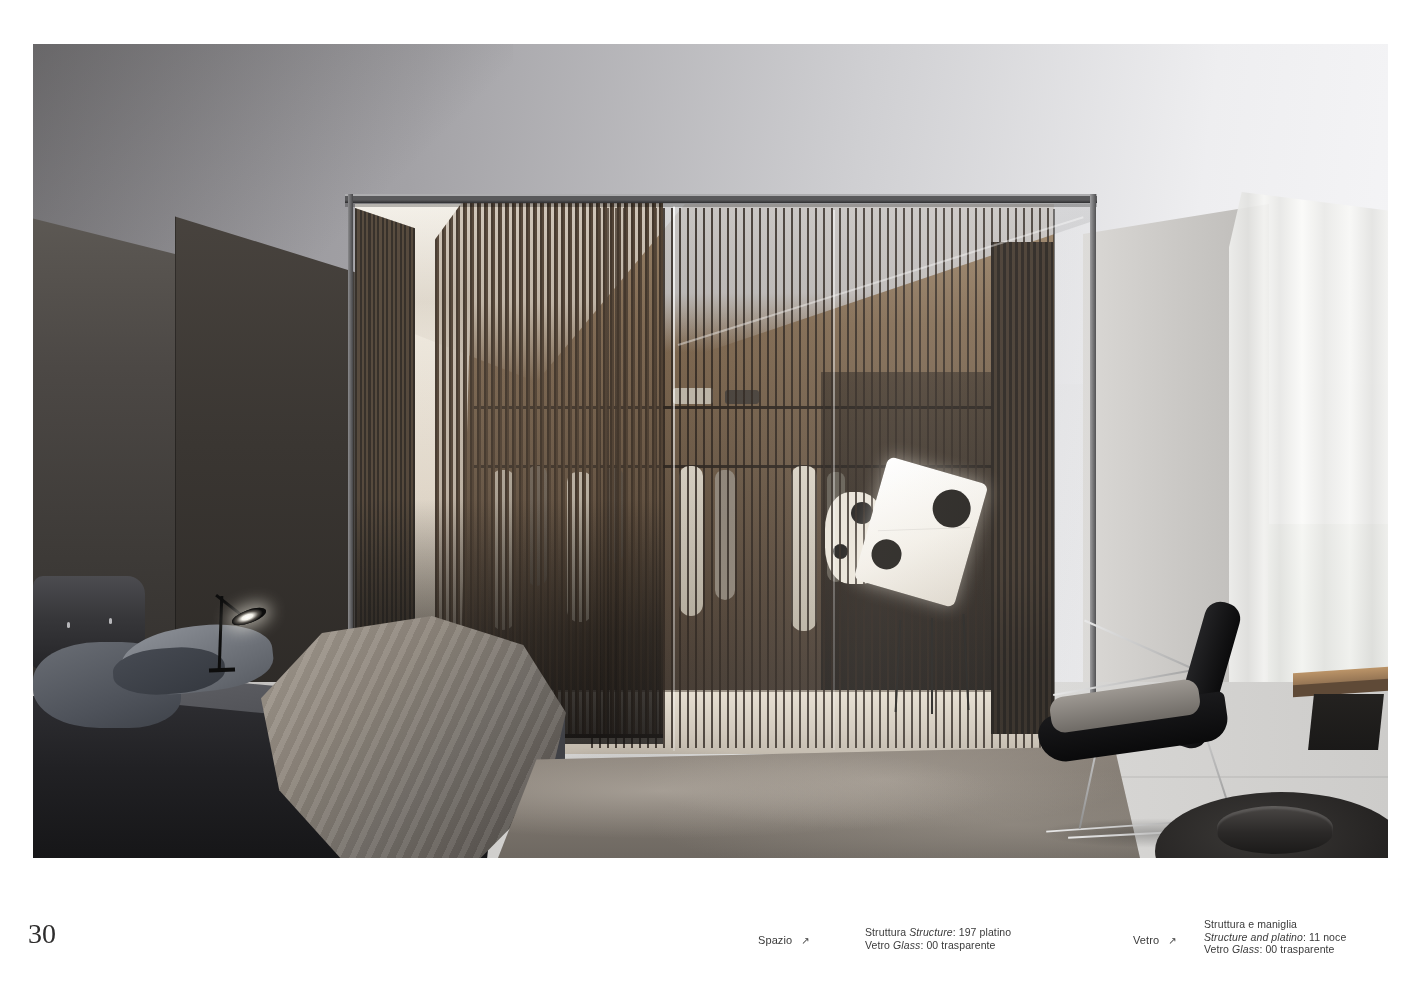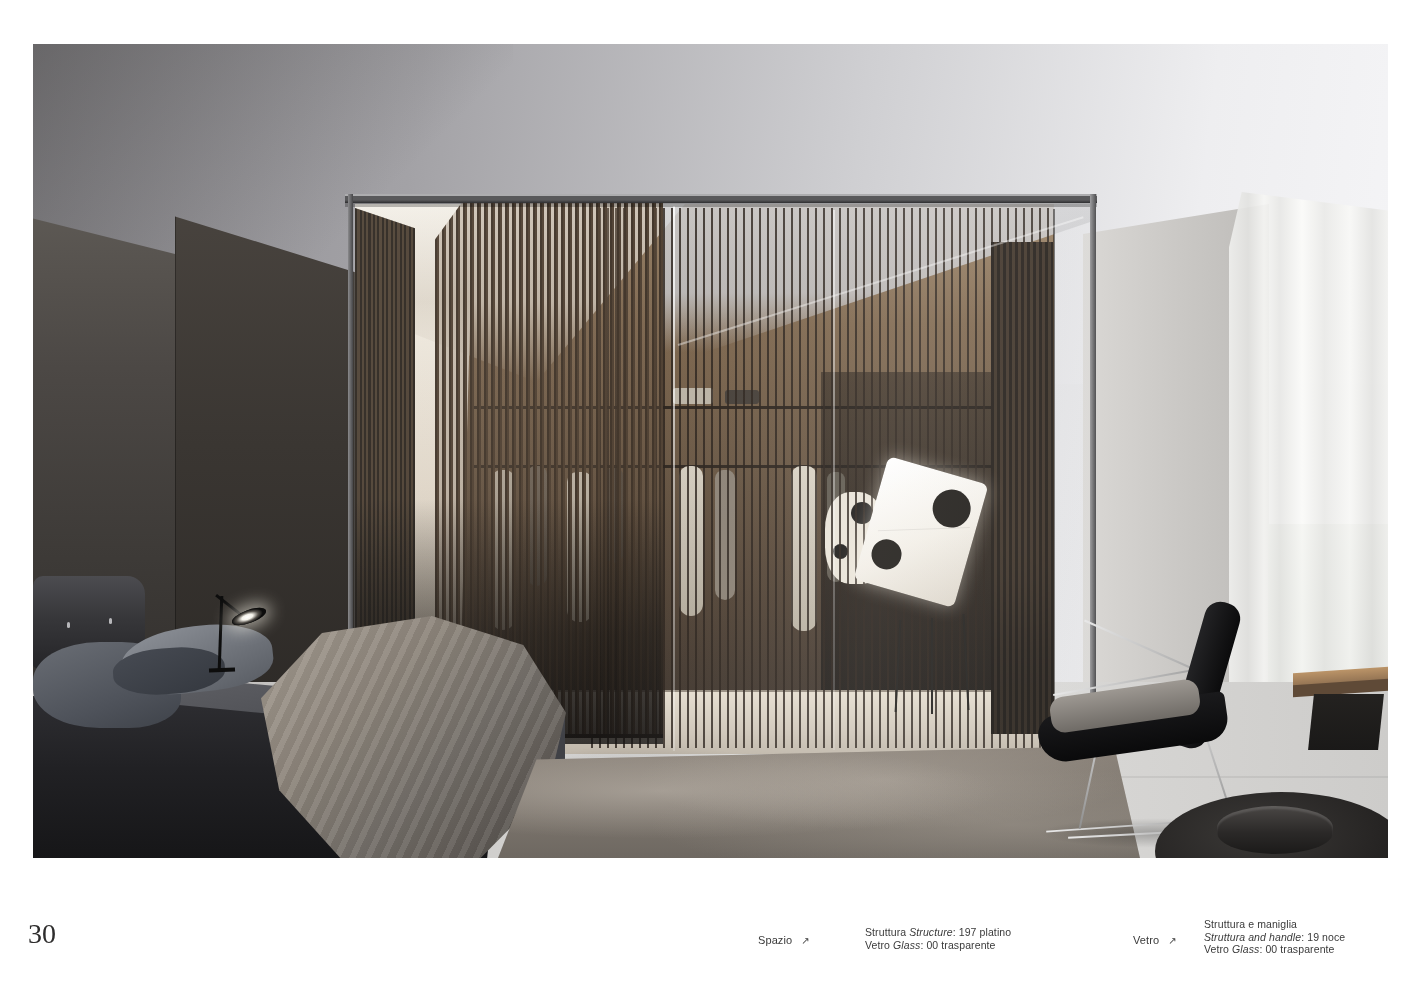--- a/index.html
+++ b/index.html
@@ -325,17 +325,17 @@
     <div><span>Struttura </span><span class="it">Structure</span><span>: 197 platino</span></div>
     <div><span>Vetro </span><span class="it">Glass</span><span>: 00 trasparente</span></div>
   </div>
 
   <div class="cap cap-sail">
     <span>Vetro</span><span class="arrow">↗</span>
   </div>
 
   <div class="spec spec-right">
     <div><span>Struttura e maniglia</span></div>
-    <div><span class="it">Struttura and handle</span><span>: 19 noce</span></div>
+    <div><span class="it">Structure and platino</span><span>: 11 noce</span></div>
     <div><span>Vetro </span><span class="it">Glass</span><span>: 00 trasparente</span></div>
   </div>
 
 </div>
 
 </body></html>

